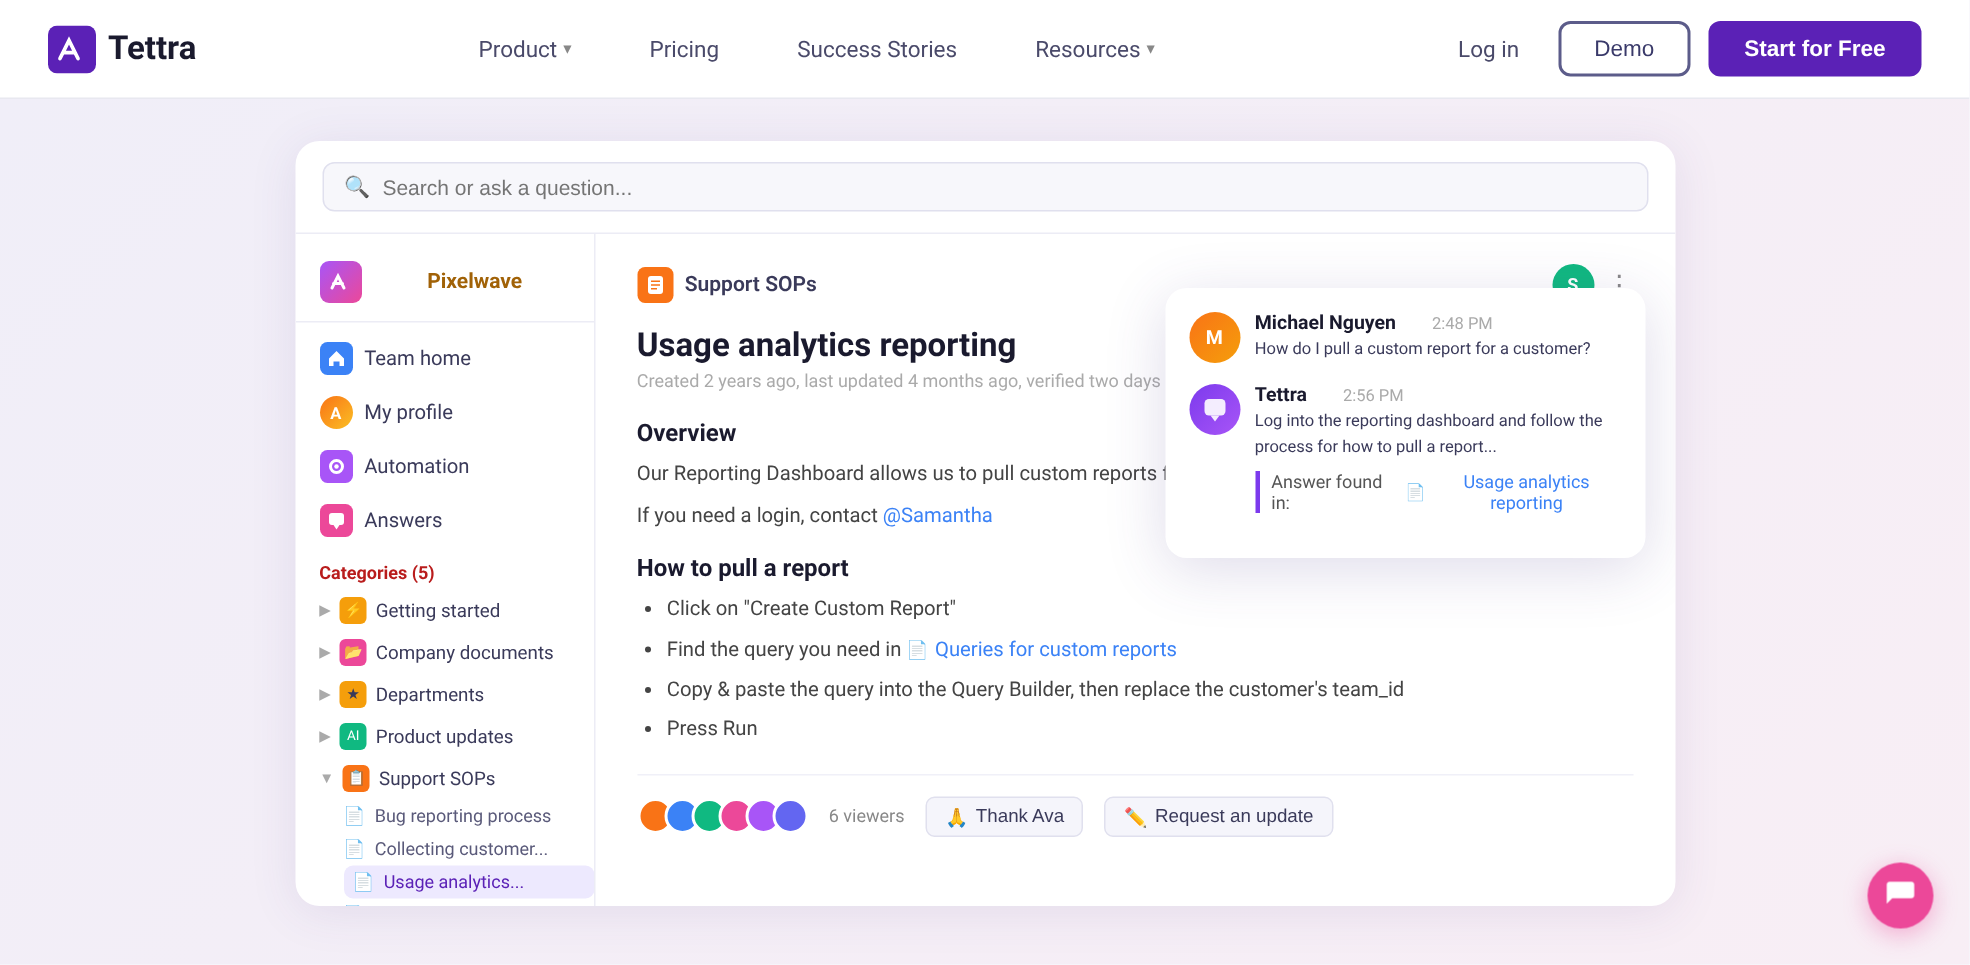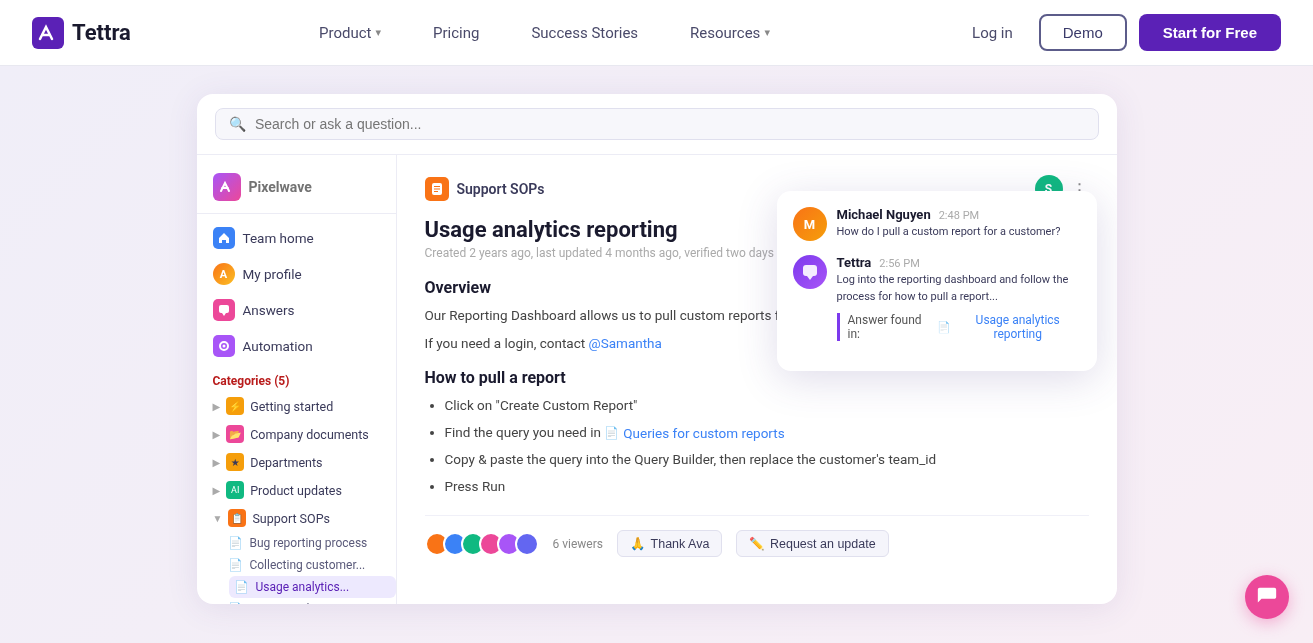--- a/index.html
+++ b/index.html
@@ -70,21 +70,21 @@
     }
     .sidebar-brand {
       display: flex; align-items: center; gap: 8px;
       padding: 6px 16px 12px; border-bottom: 1px solid #ececf5; margin-bottom: 6px;
     }
     .brand-icon {
       width: 28px; height: 28px; border-radius: 6px;
       background: linear-gradient(135deg, #a855f7, #ec4899); display: flex; align-items: center; justify-content: center;
     }
     .brand-icon svg { width: 16px; height: 16px; fill: #fff; }
-    .brand-name { font-size: 14px; font-weight: 700; color: #737373; }
+    .brand-name { font-size: 14px; font-weight: 700; color: #a16207; margin-left: 36px; }
 
     .sidebar-item {
       display: flex; align-items: center; gap: 8px;
       padding: 7px 16px; cursor: pointer; font-size: 13.5px; color: #3a3a5a;
     }
     .sidebar-item-icon { width: 22px; height: 22px; border-radius: 5px; display: flex; align-items: center; justify-content: center; flex-shrink: 0; }
     .icon-home { background: #3b82f6; }
     .icon-profile { width: 22px; height: 22px; border-radius: 50%; overflow: hidden; background: #888; flex-shrink: 0; }
     .icon-answers { background: #ec4899; }
     .icon-automation { background: #a855f7; }
@@ -156,21 +156,21 @@
       background: #fff; border-radius: 14px; width: 320px;
       box-shadow: 0 8px 40px rgba(80,60,140,0.18); padding: 16px;
       z-index: 50;
     }
     .chat-msg { display: flex; gap: 10px; margin-bottom: 14px; }
     .chat-avatar { width: 34px; height: 34px; border-radius: 50%; flex-shrink: 0; overflow: hidden; }
     .chat-avatar-michael { background: linear-gradient(135deg, #f97316, #f59e0b); display: flex; align-items: center; justify-content: center; color: #fff; font-size: 13px; font-weight: 700; }
     .chat-avatar-tettra { background: linear-gradient(135deg, #7c3aed, #a855f7); display: flex; align-items: center; justify-content: center; border-radius: 50%; }
     .chat-avatar-tettra svg { width: 20px; height: 20px; fill: #fff; }
     .chat-content { flex: 1; }
-    .chat-name-time { display: flex; align-items: baseline; gap: 8px; margin-bottom: 2px; }
+    .chat-name-time { display: flex; align-items: baseline; gap: 24px; margin-bottom: 2px; }
     .chat-name { font-size: 13px; font-weight: 700; color: #1a1a2e; }
     .chat-time { font-size: 11px; color: #aaa; }
     .chat-text { font-size: 11px; color: #3a3a5a; line-height: 1.5; }
     .chat-answer-ref {
       display: flex; align-items: center; gap: 6px;
       margin-top: 8px; font-size: 12px; color: #555;
       border-left: 3px solid #7c3aed; padding-left: 8px;
     }
     .chat-ref-link { color: #3b82f6; display: flex; align-items: center; gap: 4px; }
     .chat-ref-icon { font-size: 11px; }
@@ -246,36 +246,36 @@
                 <path d="M2 7L7 2L12 7V12H9V9H5V12H2V7Z" fill="#fff"></path>
               </svg>
           </div>
           <span>Team home</span>
         </div>
         <div class="sidebar-item">
           <div class="icon-profile" style="background:linear-gradient(135deg,#f97316,#fbbf24);display:flex;align-items:center;justify-content:center;color:#fff;font-size:11px;font-weight:700;">A</div>
           <span>My profile</span>
         </div>
         <div class="sidebar-item">
+          <div class="sidebar-item-icon icon-automation">
+            <svg width="14" height="14" viewBox="0 0 14 14" fill="#fff">
+                <circle cx="7" cy="7" r="4" stroke="#fff" stroke-width="2" fill="none"></circle>
+                <circle cx="7" cy="7" r="1.5" fill="#fff"></circle>
+              </svg>
+          </div>
+          <span>Automation</span>
+        </div>
+        <div class="sidebar-item">
           <div class="sidebar-item-icon icon-answers">
             <svg width="14" height="14" viewBox="0 0 14 14" fill="#fff">
                 <rect x="2" y="2" width="10" height="8" rx="2"></rect>
                 <path d="M5 10 L7 13 L9 10" fill="#fff"></path>
               </svg>
           </div>
           <span>Answers</span>
-        </div>
-        <div class="sidebar-item">
-          <div class="sidebar-item-icon icon-automation">
-            <svg width="14" height="14" viewBox="0 0 14 14" fill="#fff">
-                <circle cx="7" cy="7" r="4" stroke="#fff" stroke-width="2" fill="none"></circle>
-                <circle cx="7" cy="7" r="1.5" fill="#fff"></circle>
-              </svg>
-          </div>
-          <span>Automation</span>
         </div>
 
         <div class="sidebar-categories">Categories (5)</div>
 
         <div class="sidebar-category">
           <span class="cat-chevron">▶</span>
           <div class="cat-icon cat-getting">⚡</div>
           <span>Getting started</span>
         </div>
         <div class="sidebar-category">

